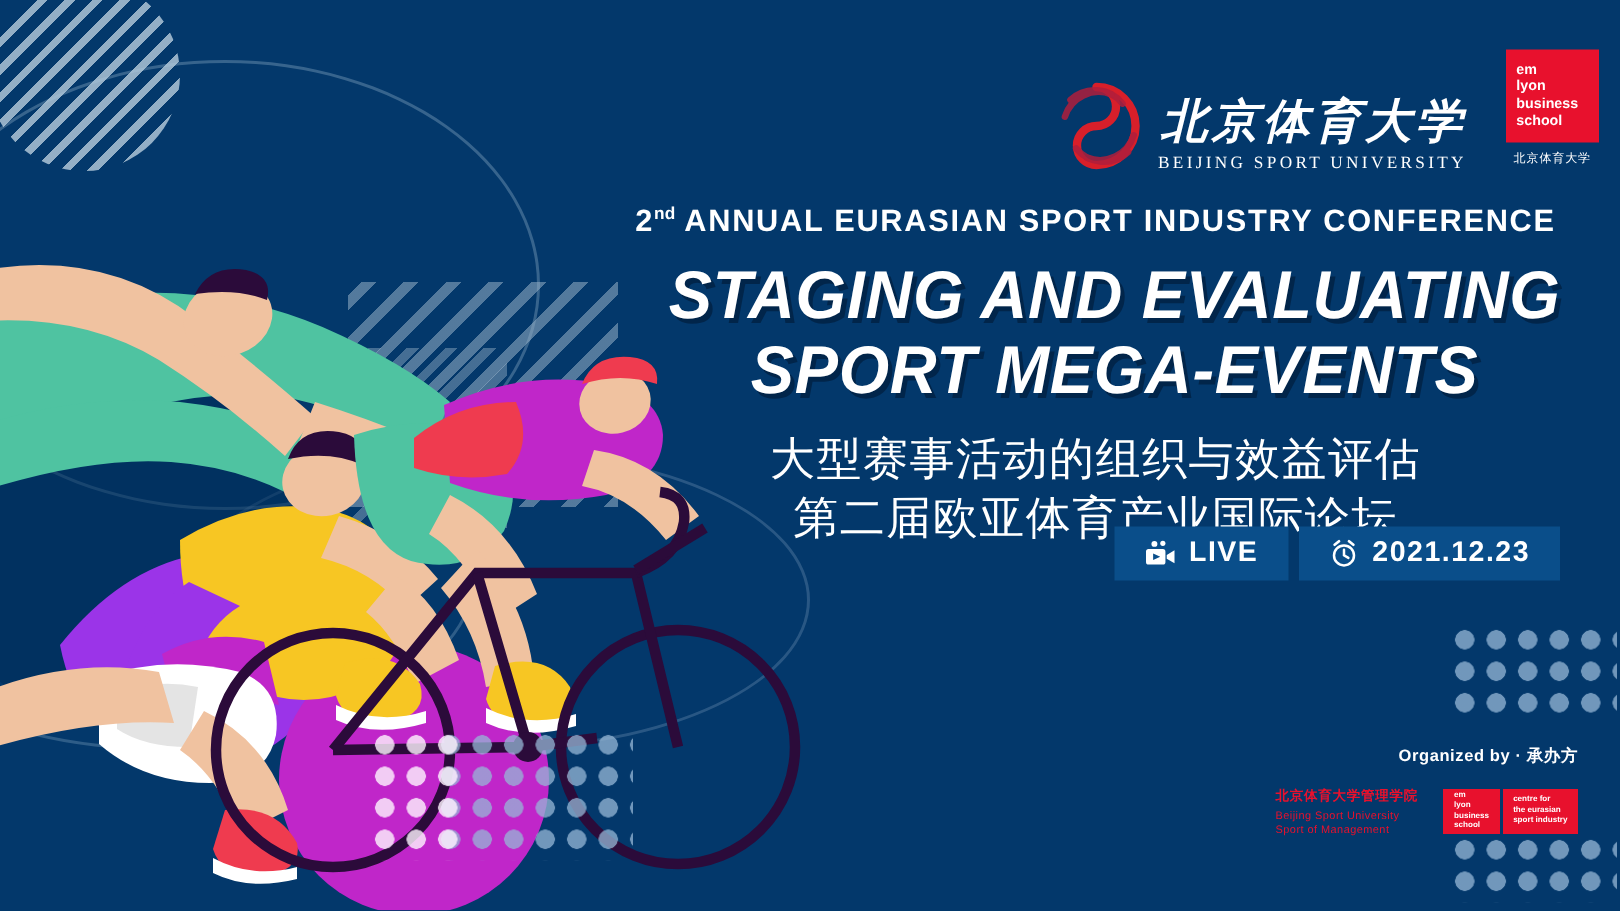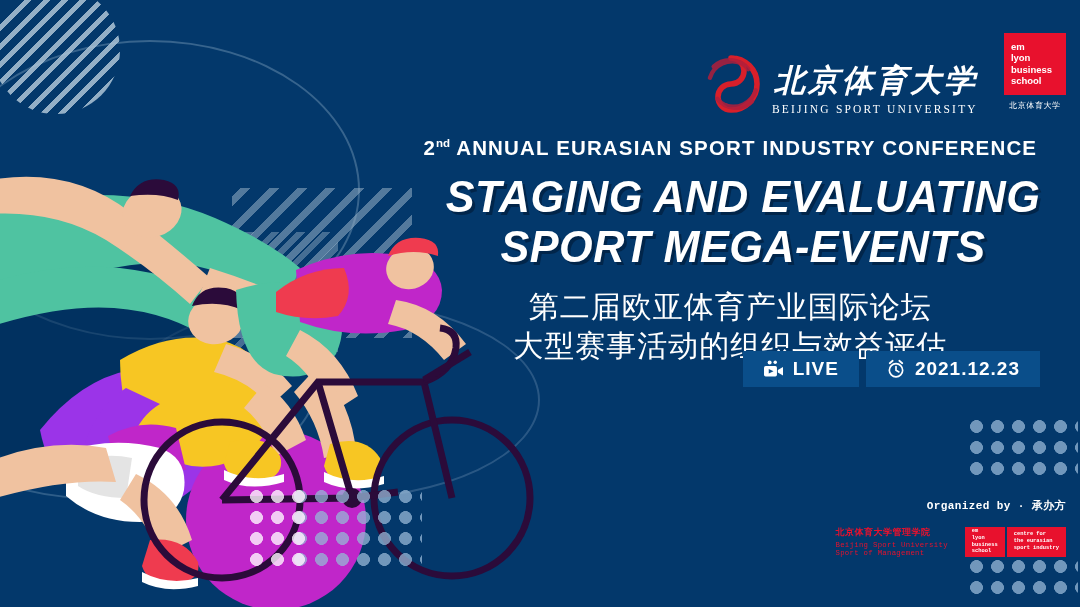--- a/index.html
+++ b/index.html
@@ -125,21 +125,21 @@
   }
   .badge {
     background:#0a4e8a; height:36px;
     display:flex; align-items:center; gap:9px;
     padding:0 20px;
     color:#ffffff; font-size:19px; font-weight:700; letter-spacing:1px;
   }
   .badge svg { display:block; }
 
   
-  .organizer { position:absolute; right:14px; bottom:50px; text-align:right;font-family:Liberation Mono, monospace; }
+  .organizer { position:absolute; right:28px; bottom:50px; text-align:right; }
   .org-label {
     color:#ffffff; font-size:11px; font-weight:700;
     letter-spacing:.4px; margin-bottom:13px; white-space:nowrap;
   }
   .org-logos { display:flex; align-items:center; gap:17px; justify-content:flex-end; }
   .bsusm { text-align:left; }
   .bsusm .l1 { color:#e8112d; font-size:9px; font-weight:700; letter-spacing:.5px; white-space:nowrap; }
   .bsusm .l2 { color:#e8112d; font-size:7.3px; letter-spacing:.3px; white-space:nowrap; margin-top:2px; }
   .bsusm .l3 { color:#e8112d; font-size:7.3px; letter-spacing:.3px; white-space:nowrap; }
   .eml2 {
@@ -264,22 +264,22 @@
     </div>
   </div>
 
   <div class="headline">
     <div class="kicker"><span>2</span><sup>nd</sup><span> ANNUAL EURASIAN SPORT INDUSTRY CONFERENCE</span></div>
     <div class="title">
       <div>STAGING AND EVALUATING</div>
       <div>SPORT MEGA-EVENTS</div>
     </div>
     <div class="subtitle-cn">
+      <div>大型赛事活动的组织与效益评估</div>
       <div>第二届欧亚体育产业国际论坛</div>
-      <div>大型赛事活动的组织与效益评估</div>
     </div>
   </div>
 
   <div class="badges">
     <div class="badge">
       <svg width="21" height="19" viewBox="0 0 24 22">
         <circle cx="7.5" cy="3" r="2.3" fill="#fff"></circle>
         <circle cx="14" cy="2.6" r="2" fill="#fff"></circle>
         <rect x="1" y="7" width="15" height="12" rx="2" fill="#fff"></rect>
         <path d="M17 11.5 L23 8 L23 18 L17 14.5 Z" fill="#fff"></path>

